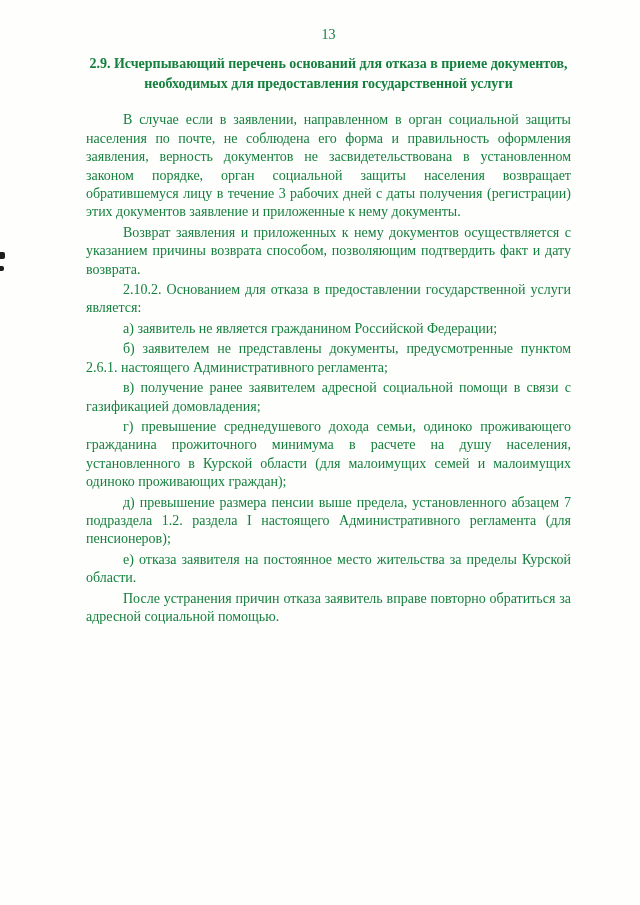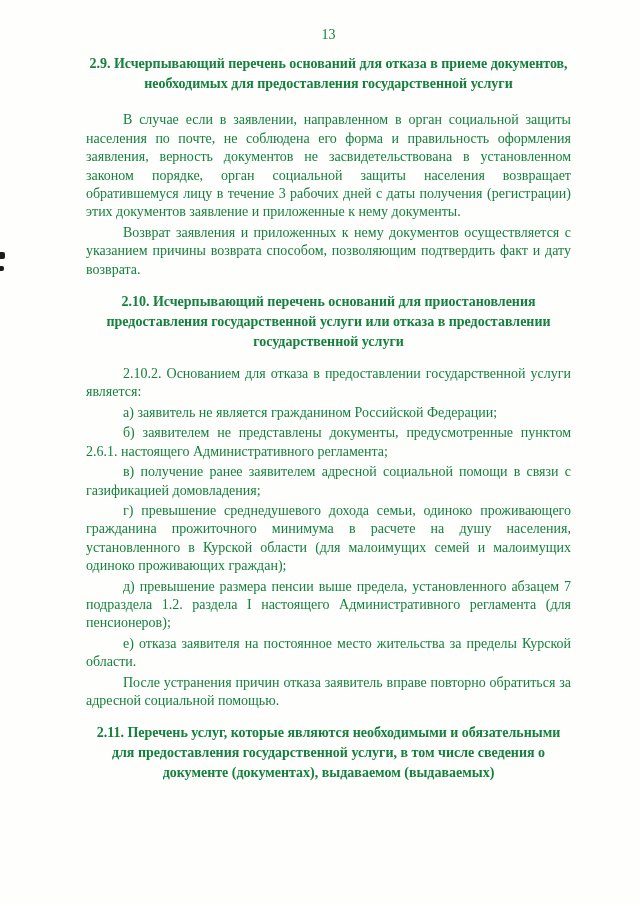--- a/index.html
+++ b/index.html
@@ -67,35 +67,33 @@
   <div class="text-area">
 
     <div class="page-number">13</div>
 
     <h2 class="heading h-first">2.9. Исчерпывающий перечень оснований для отказа в приеме документов, необходимых для предоставления государственной услуги</h2>
 
     <p class="para">В случае если в заявлении, направленном в орган социальной защиты населения по почте, не соблюдена его форма и правильность оформления заявления, верность документов не засвидетельствована в установленном законом порядке, орган социальной защиты населения возвращает обратившемуся лицу в течение 3 рабочих дней с даты получения (регистрации) этих документов заявление и приложенные к нему документы.</p>
 
     <p class="para">Возврат заявления и приложенных к нему документов осуществляется с указанием причины возврата способом, позволяющим подтвердить факт и дату возврата.</p>
 
-    <h2 class="heading">2.10. Исчерпывающий перечень оснований для приостановления предоставления государственной услуги или отказа в предоставлении государственной услуги</h2>
 
 
     <p class="para">2.10.2. Основанием для отказа в предоставлении государственной услуги является:</p>
 
     <p class="para">а) заявитель не является гражданином Российской Федерации;</p>
 
     <p class="para">б) заявителем не представлены документы, предусмотренные пунктом 2.6.1. настоящего Административного регламента;</p>
 
     <p class="para">в) получение ранее заявителем адресной социальной помощи в связи с газификацией домовладения;</p>
 
     <p class="para">г) превышение среднедушевого дохода семьи, одиноко проживающего гражданина прожиточного минимума в расчете на душу населения, установленного в Курской области (для малоимущих семей и малоимущих одиноко проживающих граждан);</p>
 
     <p class="para">д) превышение размера пенсии выше предела, установленного абзацем 7  подраздела 1.2. раздела I настоящего Административного регламента (для пенсионеров);</p>
 
     <p class="para">е) отказа заявителя на постоянное место жительства за пределы Курской области.</p>
 
     <p class="para">После устранения причин отказа заявитель вправе повторно обратиться за адресной социальной помощью.</p>
 
-    <h2 class="heading h-last">2.11. Перечень услуг, которые являются необходимыми и обязательными для предоставления государственной услуги, в том числе сведения о документе (документах), выдаваемом (выдаваемых)</h2>
 
   </div>
 </div>
 
 </body></html>

